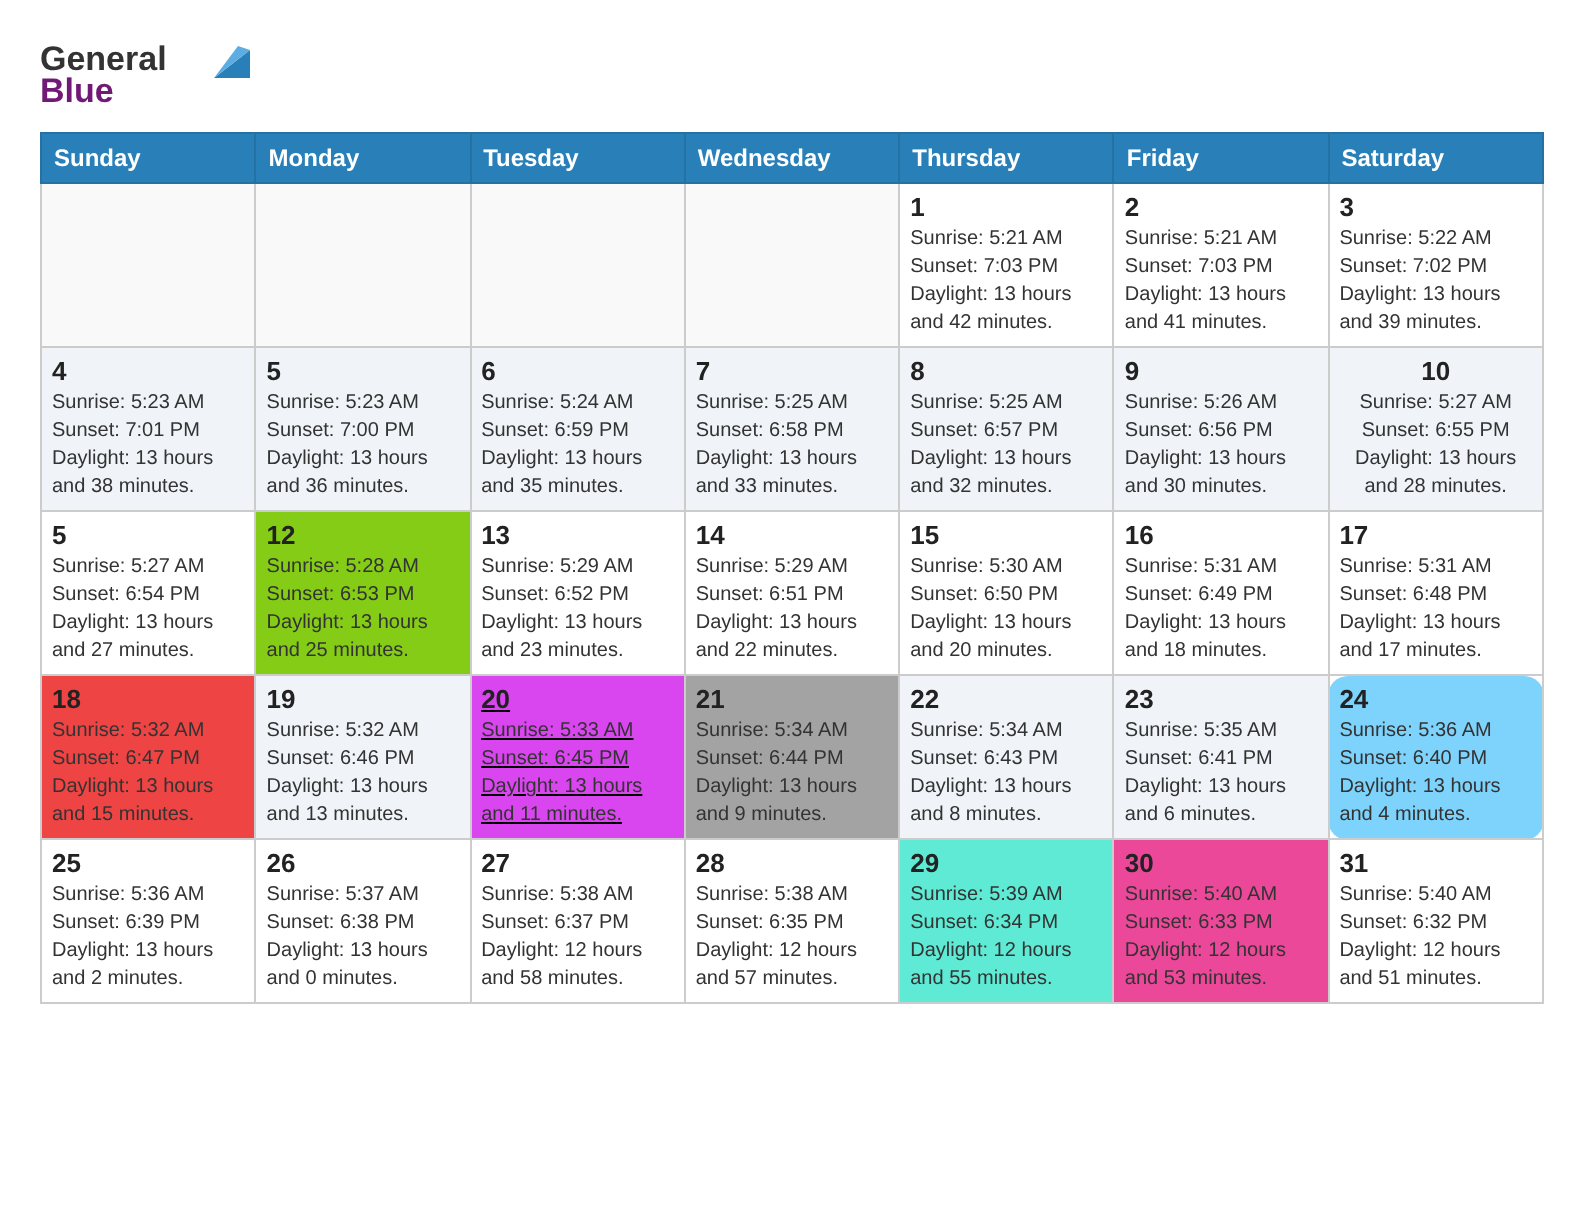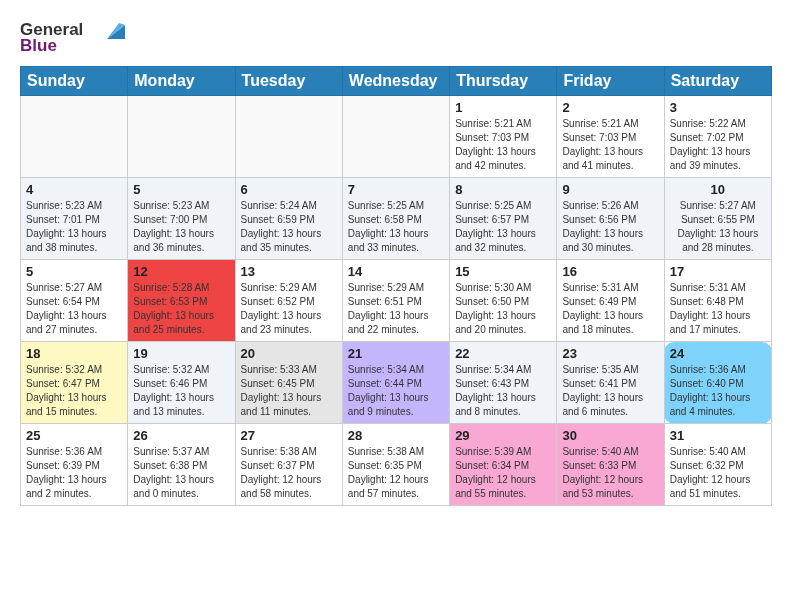--- a/index.html
+++ b/index.html
@@ -42,21 +42,21 @@
     .calendar {
       width: 100%;
       border-collapse: collapse;
       font-size: 11px;
     }
     .calendar th {
       background: #2980b9;
       color: #fff;
       padding: 5px 6px;
       text-align: left;
-      font-size: 16px;
+      font-size: 12px;
       font-weight: bold;
       border: 1px solid #2471a3;
     }
     .calendar td {
       border: 1px solid #ccc;
       padding: 4px 5px;
       vertical-align: top;
       min-height: 70px;
       width: 107px;
     }
@@ -162,21 +162,21 @@
         <td style="background: rgb(240, 244, 248); text-align: center;">
           <span class="day-number">10</span>
           <div class="day-info">Sunrise: 5:27 AM<br>Sunset: 6:55 PM<br>Daylight: 13 hours<br>and 28 minutes.</div>
         </td>
       </tr>
       <tr>
         <td style="background: rgb(255, 255, 255);">
           <span class="day-number">5</span>
           <div class="day-info">Sunrise: 5:27 AM<br>Sunset: 6:54 PM<br>Daylight: 13 hours<br>and 27 minutes.</div>
         </td>
-        <td style="background: #ef4444;">
+        <td style="background: #84cc16;">
           <span class="day-number">12</span>
           <div class="day-info">Sunrise: 5:28 AM<br>Sunset: 6:53 PM<br>Daylight: 13 hours<br>and 25 minutes.</div>
         </td>
         <td style="background: rgb(255, 255, 255);">
           <span class="day-number">13</span>
           <div class="day-info">Sunrise: 5:29 AM<br>Sunset: 6:52 PM<br>Daylight: 13 hours<br>and 23 minutes.</div>
         </td>
         <td style="background: rgb(255, 255, 255);">
           <span class="day-number">14</span>
           <div class="day-info">Sunrise: 5:29 AM<br>Sunset: 6:51 PM<br>Daylight: 13 hours<br>and 22 minutes.</div>
@@ -188,33 +188,33 @@
         <td style="background: rgb(255, 255, 255);">
           <span class="day-number">16</span>
           <div class="day-info">Sunrise: 5:31 AM<br>Sunset: 6:49 PM<br>Daylight: 13 hours<br>and 18 minutes.</div>
         </td>
         <td style="background: rgb(255, 255, 255);">
           <span class="day-number">17</span>
           <div class="day-info">Sunrise: 5:31 AM<br>Sunset: 6:48 PM<br>Daylight: 13 hours<br>and 17 minutes.</div>
         </td>
       </tr>
       <tr>
-        <td style="background: #fef9c3;">
+        <td style="background: #ef4444;">
           <span class="day-number">18</span>
           <div class="day-info">Sunrise: 5:32 AM<br>Sunset: 6:47 PM<br>Daylight: 13 hours<br>and 15 minutes.</div>
         </td>
         <td style="background: rgb(240, 244, 248);">
           <span class="day-number">19</span>
           <div class="day-info">Sunrise: 5:32 AM<br>Sunset: 6:46 PM<br>Daylight: 13 hours<br>and 13 minutes.</div>
         </td>
-        <td style="background: #e5e5e5;">
+        <td style="background: #d946ef; text-decoration: underline;">
           <span class="day-number">20</span>
           <div class="day-info">Sunrise: 5:33 AM<br>Sunset: 6:45 PM<br>Daylight: 13 hours<br>and 11 minutes.</div>
         </td>
-        <td style="background: #c4b5fd;">
+        <td style="background: #a3a3a3;">
           <span class="day-number">21</span>
           <div class="day-info">Sunrise: 5:34 AM<br>Sunset: 6:44 PM<br>Daylight: 13 hours<br>and 9 minutes.</div>
         </td>
         <td style="background: rgb(240, 244, 248);">
           <span class="day-number">22</span>
           <div class="day-info">Sunrise: 5:34 AM<br>Sunset: 6:43 PM<br>Daylight: 13 hours<br>and 8 minutes.</div>
         </td>
         <td style="background: rgb(240, 244, 248);">
           <span class="day-number">23</span>
           <div class="day-info">Sunrise: 5:35 AM<br>Sunset: 6:41 PM<br>Daylight: 13 hours<br>and 6 minutes.</div>
@@ -234,25 +234,25 @@
           <div class="day-info">Sunrise: 5:37 AM<br>Sunset: 6:38 PM<br>Daylight: 13 hours<br>and 0 minutes.</div>
         </td>
         <td style="background: rgb(255, 255, 255);">
           <span class="day-number">27</span>
           <div class="day-info">Sunrise: 5:38 AM<br>Sunset: 6:37 PM<br>Daylight: 12 hours<br>and 58 minutes.</div>
         </td>
         <td style="background: rgb(255, 255, 255);">
           <span class="day-number">28</span>
           <div class="day-info">Sunrise: 5:38 AM<br>Sunset: 6:35 PM<br>Daylight: 12 hours<br>and 57 minutes.</div>
         </td>
-        <td style="background: #f9a8d4;">
+        <td style="background: #5eead4;">
           <span class="day-number">29</span>
           <div class="day-info">Sunrise: 5:39 AM<br>Sunset: 6:34 PM<br>Daylight: 12 hours<br>and 55 minutes.</div>
         </td>
-        <td style="background: #f9a8d4;">
+        <td style="background: #ec4899;">
           <span class="day-number">30</span>
           <div class="day-info">Sunrise: 5:40 AM<br>Sunset: 6:33 PM<br>Daylight: 12 hours<br>and 53 minutes.</div>
         </td>
         <td style="background: rgb(255, 255, 255);">
           <span class="day-number">31</span>
           <div class="day-info">Sunrise: 5:40 AM<br>Sunset: 6:32 PM<br>Daylight: 12 hours<br>and 51 minutes.</div>
         </td>
       </tr>
     </tbody>
 </table>

